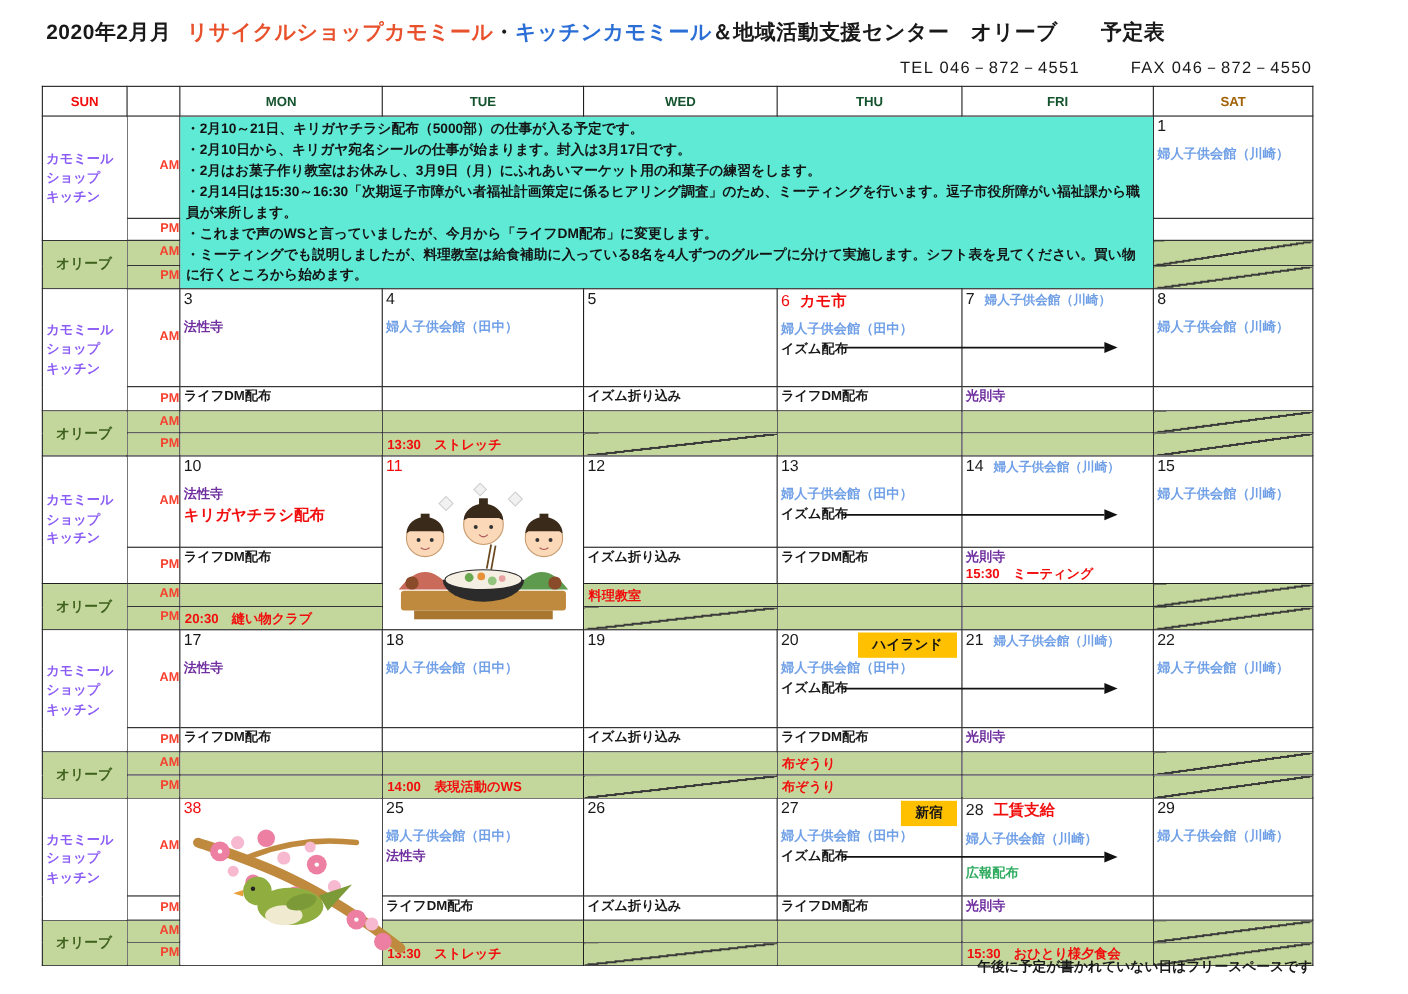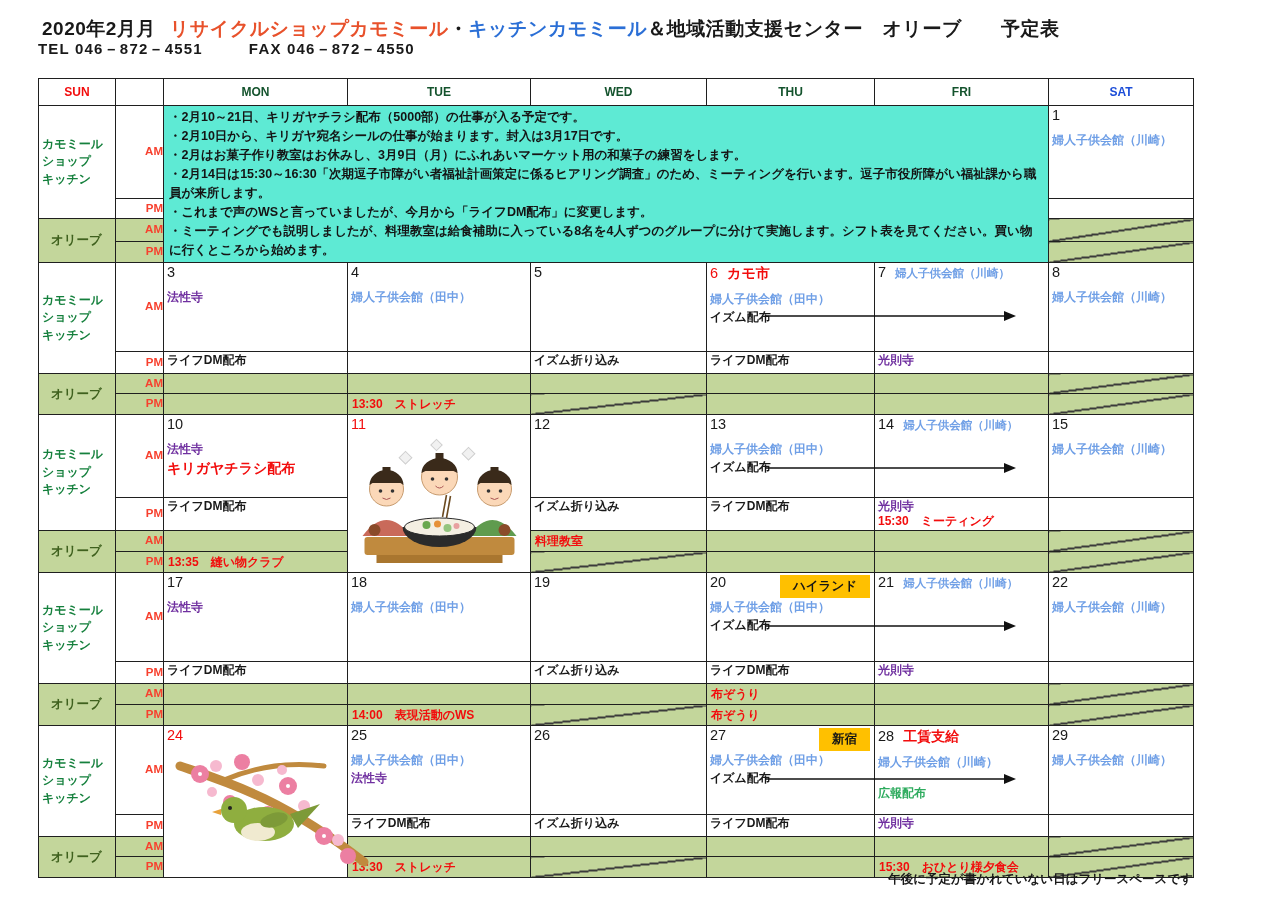--- a/index.html
+++ b/index.html
@@ -1,33 +1,33 @@
 <!DOCTYPE html>
 <html><head>
 <meta charset="utf-8">
 <style>
   html,body{margin:0;padding:0;background:#fff;}
   body{width:1280px;height:904px;position:relative;overflow:hidden;
        font-family:"Liberation Sans","DejaVu Sans",sans-serif;color:#191919;}
   .title{position:absolute;left:42px;top:16px;font-size:19px;font-weight:bold;letter-spacing:.5px;white-space:nowrap;}
   .title .t-red{color:#e8512b;margin-left:14px;}
   .title .t-blue{color:#2b6fd6;}
-  .contact{position:absolute;left:38px;top:40px;width:1155px;
-           font-size:15px;font-weight:bold;letter-spacing:1.2px;}
+  .contact{position:absolute;left:38px;top:52px;width:1155px;text-align:right;
+           font-size:15px;font-weight:normal;letter-spacing:1.2px;}
   .contact .fax{margin-left:46px;}
   table{border-collapse:collapse;table-layout:fixed;position:absolute;left:38px;top:78px;}
   td,th{border:1px solid #1f1f1f;}
   th{height:24px;font-size:12px;font-weight:bold;color:#14532d;background:#fff;}
-  th.h-sun{color:#f20d0d;} th.h-sat{color:#1d4ed8;text-align:center;}
+  th.h-sun{color:#f20d0d;} th.h-sat{color:#a16207;text-align:center;}
   td{vertical-align:top;padding:1px 3px;font-size:12px;font-weight:bold;line-height:1.35;position:relative;overflow:visible;}
   .ampm{color:#f7402e;text-align:right;vertical-align:middle;font-size:11.5px;padding:0;}
   .g{background:#c3d69b;}
   .g-diag{background-image:linear-gradient(to bottom right,
           transparent calc(50% - 1px),#3a3a3a calc(50% - 1px),#3a3a3a calc(50% + 1px),transparent calc(50% + 1px));}
-  .shop-label{color:#15803d;font-size:12px;line-height:1.45;vertical-align:middle;padding-left:3px;background:#fff;}
+  .shop-label{color:#8b5cf6;font-size:12px;line-height:1.45;vertical-align:middle;padding-left:3px;background:#fff;}
   .olive-label{color:#3f611e;font-size:12.5px;vertical-align:middle;padding-left:12px;}
   .num{font-size:14.5px;font-weight:400;color:#191919;line-height:1.15;}
   .num-red{color:#f20d0d;}
   .suffix{font-size:14px;font-weight:bold;margin-left:9px;}
   .side{font-size:11.5px;margin-left:9px;}
   .badge{position:absolute;top:2px;right:4px;background:#ffc000;color:#151515;
          font-size:12.5px;font-weight:bold;padding:3px 13px;z-index:6;white-space:nowrap;}
   .ln{margin-top:2px;white-space:nowrap;}
   .numrow + .ln{margin-top:8px;}
   .gap{margin-top:15px;}
@@ -278,21 +278,21 @@
         <td class="g-cell g">
           <div class="ln"><span class="c-red">料理教室</span></div>
         </td>
         <td class="g-cell g"></td>
         <td class="g-cell g"></td>
         <td class="g-cell g g-diag"></td>
       </tr>
       <tr style="height: 21px;">
         <td class="ampm g">PM</td>
         <td class="g-cell g">
-          <div class="ln"><span class="c-red">13:35　縫い物クラブ</span></div>
+          <div class="ln"><span class="c-red">20:30　縫い物クラブ</span></div>
         </td>
         <td class="g-cell g g-diag"></td>
         <td class="g-cell g"></td>
         <td class="g-cell g"></td>
         <td class="g-cell g g-diag"></td>
       </tr>
       <tr style="height: 89px;">
         <td class="shop-label" rowspan="2">
           <div>カモミール</div>
           <div>ショップ</div>
@@ -371,21 +371,21 @@
         <td class="g-cell g g-diag"></td>
       </tr>
       <tr style="height: 89px;">
         <td class="shop-label" rowspan="2">
           <div>カモミール</div>
           <div>ショップ</div>
           <div>キッチン</div>
         </td>
         <td class="ampm">AM</td>
         <td class="am-cell merged-cell" rowspan="4">
-          <div class="numrow"><span class="num num-red">24</span></div>
+          <div class="numrow"><span class="num num-red">38</span></div>
           <svg width="200" height="138" viewBox="0 0 200 138" style="position:absolute;left:8px;top:14px;z-index:4">
             <path d="M8,26 C55,42 110,58 192,122" stroke="#c08a3e" stroke-width="9" fill="none" stroke-linecap="round"></path>
             <path d="M52,40 C85,26 120,22 152,26" stroke="#c08a3e" stroke-width="5" fill="none" stroke-linecap="round"></path>
             <circle cx="28" cy="34" r="9" fill="#ec7fa2"></circle>
             <circle cx="70" cy="22" r="8" fill="#ec7fa2"></circle>
             <circle cx="116" cy="46" r="9" fill="#ec7fa2"></circle>
             <circle cx="152" cy="96" r="9" fill="#ec7fa2"></circle>
             <circle cx="176" cy="116" r="8" fill="#ec7fa2"></circle>
             <circle cx="58" cy="62" r="7" fill="#ec7fa2"></circle>
             <circle cx="96" cy="74" r="8" fill="#ec7fa2"></circle>

